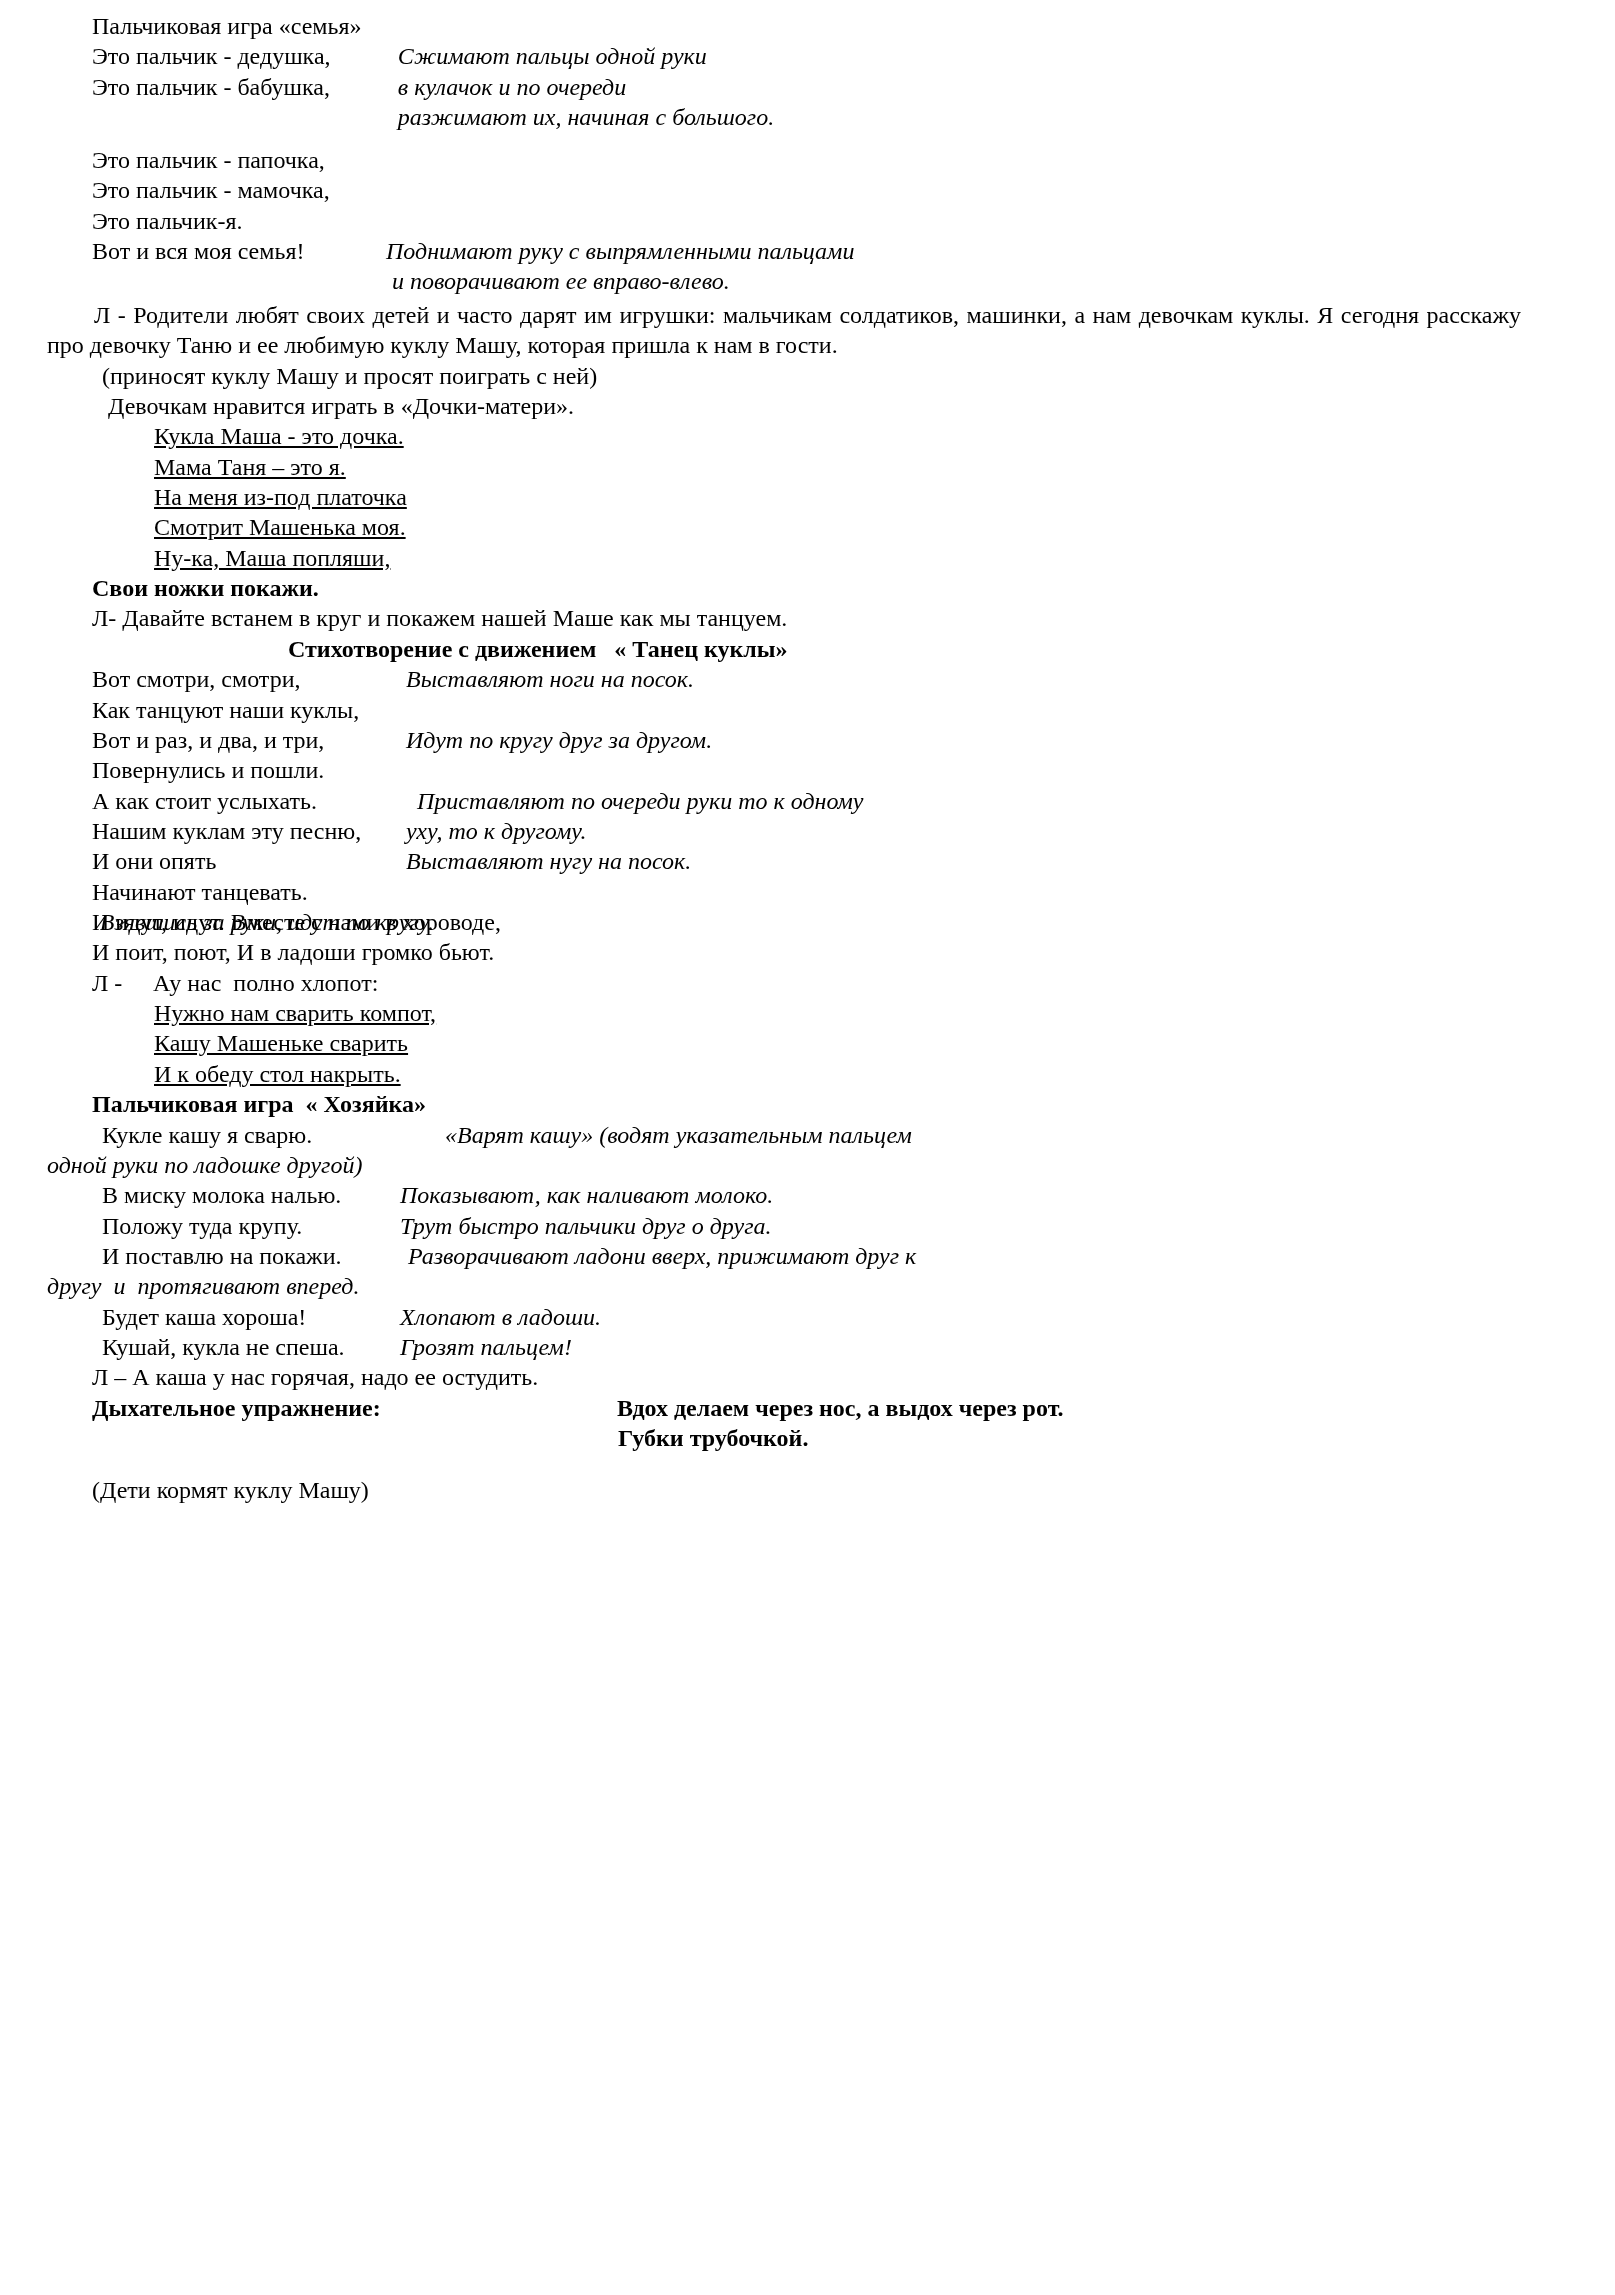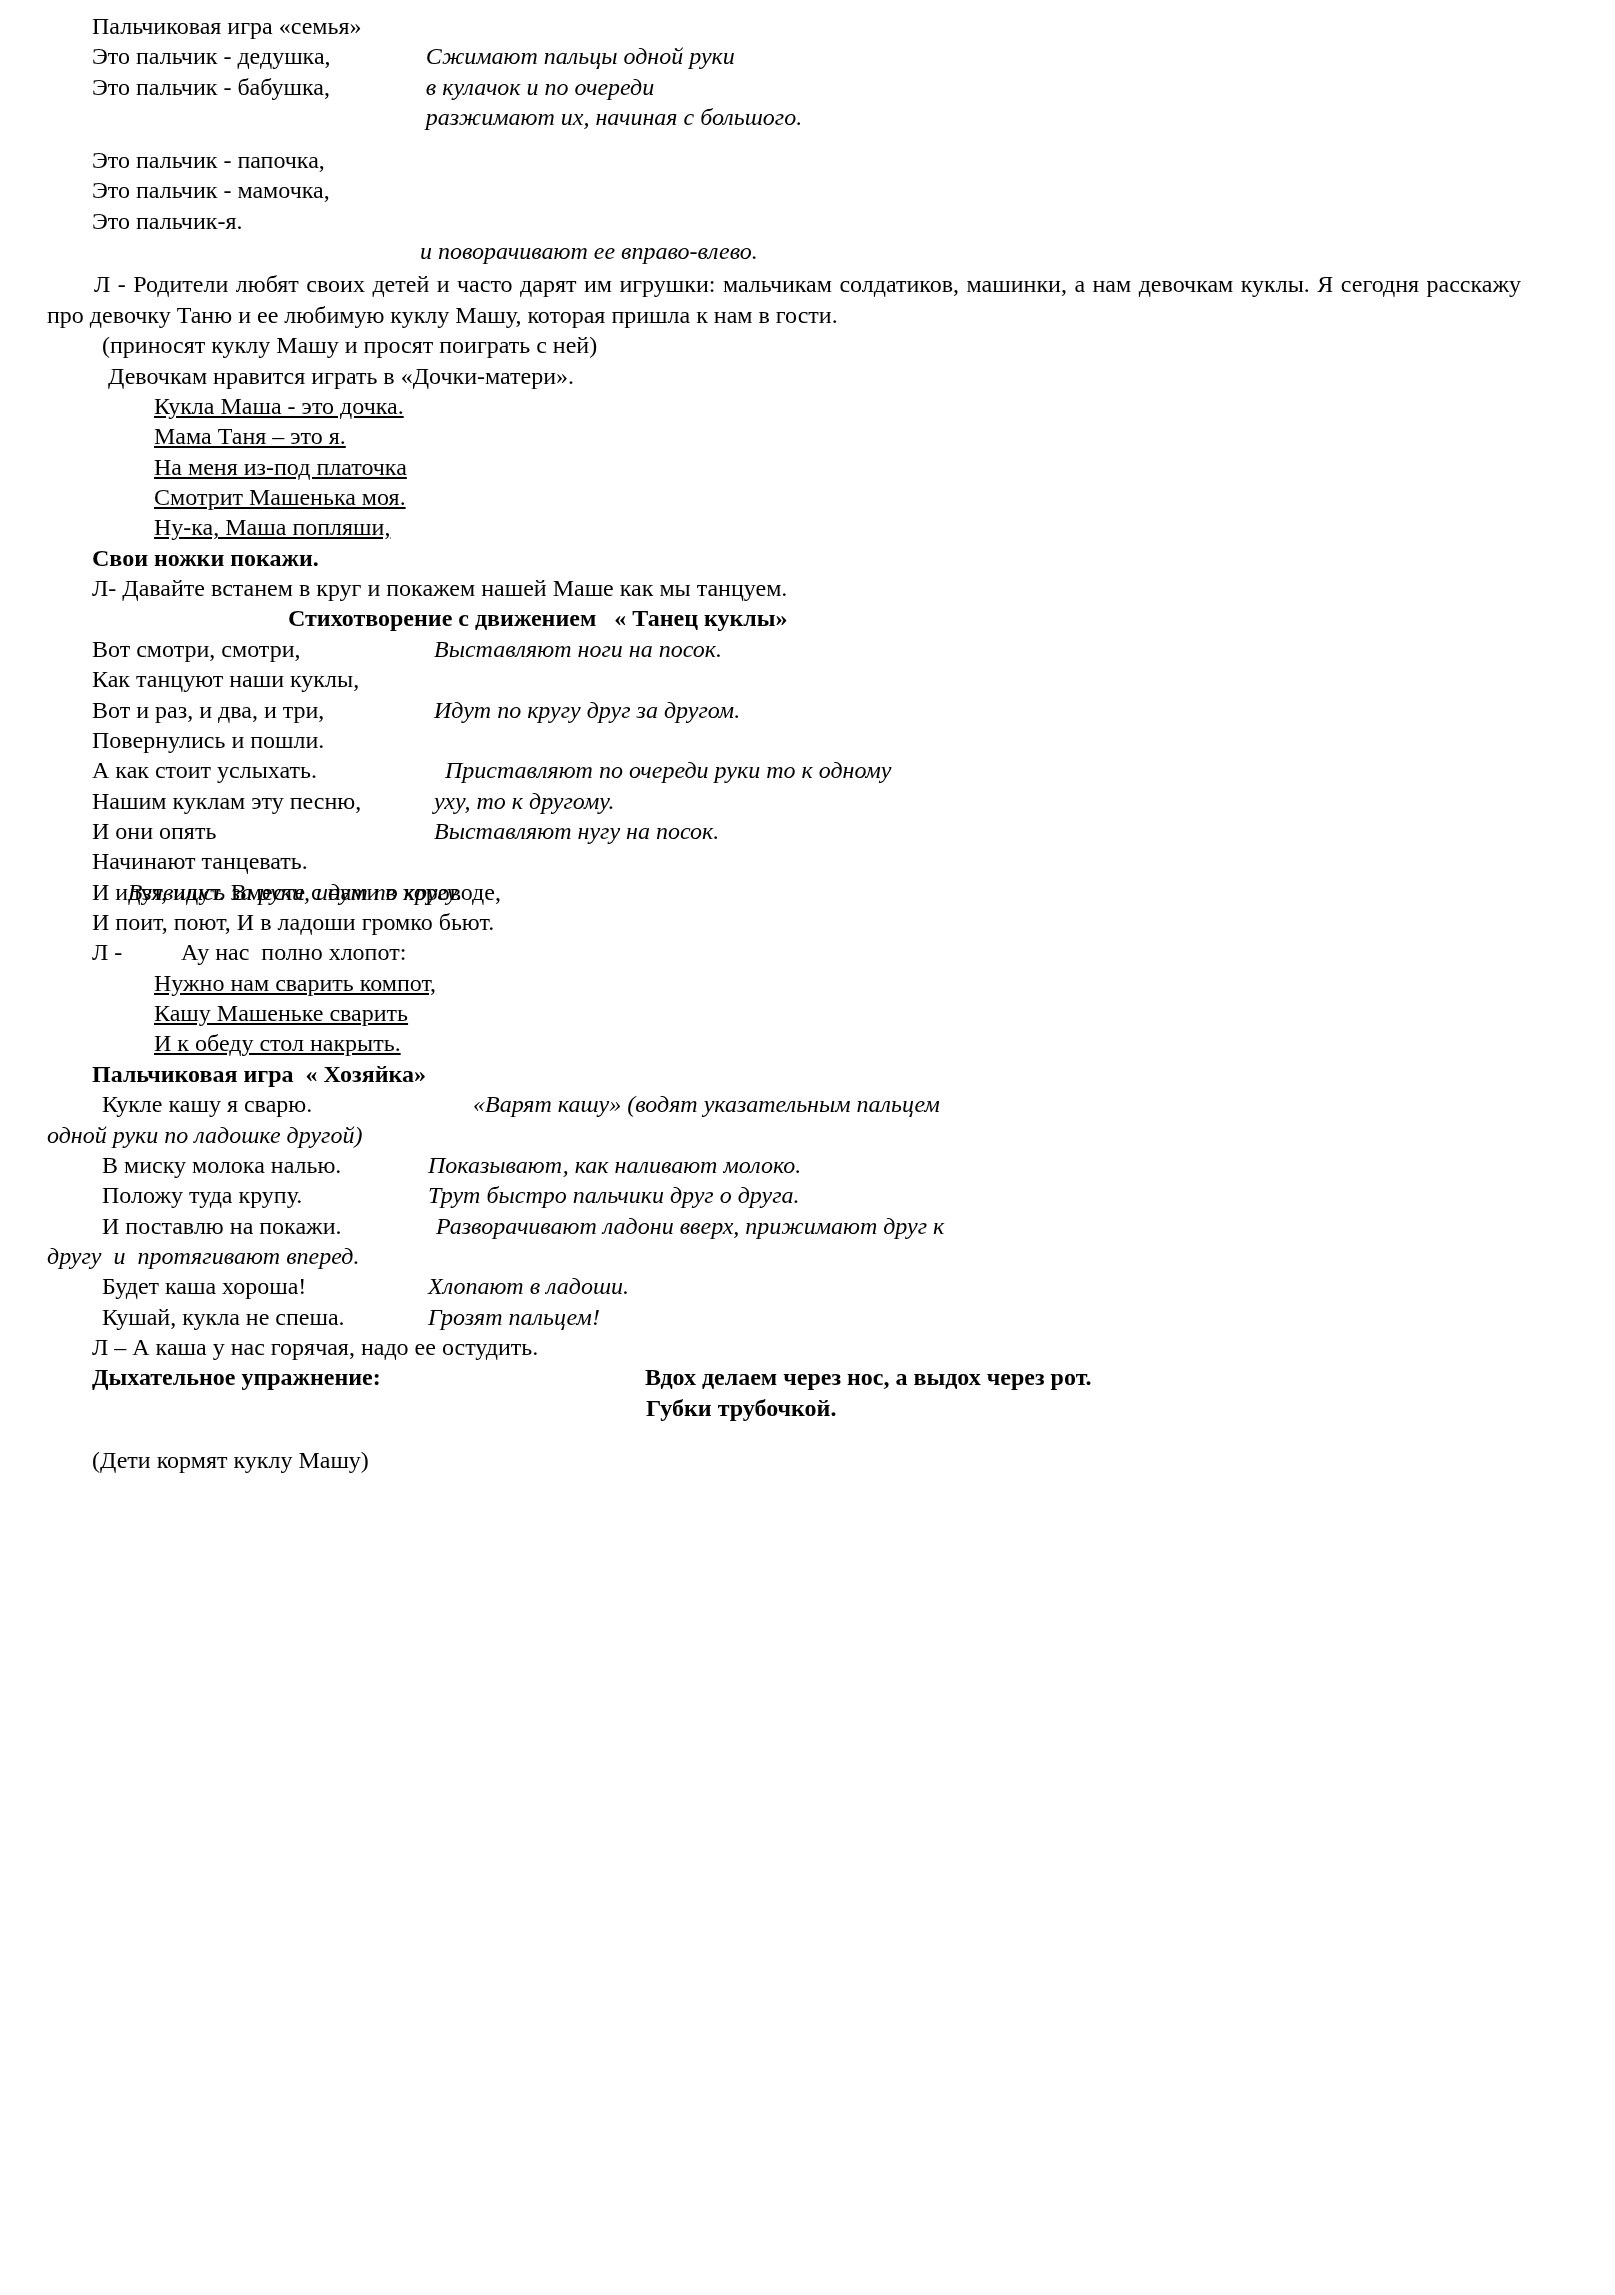--- a/index.html
+++ b/index.html
@@ -21,21 +21,20 @@
     padding: 11px 47px 0 47px;
     font-size: 24px;
     line-height: 1.265;
   }
 
   
   .row {
     display: flex;
     align-items: flex-end;
     white-space: pre;
-    gap: 28px;
   }
   .col-left {
     flex: 0 0 auto;
     white-space: pre;
   }
   .col-right {
     flex: 0 0 auto;
     font-style: italic;
     white-space: pre;
   }
@@ -92,20 +91,24 @@
       <span class="col-left ind-1" style="width:298px"></span>
       <span class="col-right" style="margin-left:7.8px">разжимают их, начиная с большого.</span>
     </div>
 
     <div class="gap-sm"></div>
 
     <div class="line ind-1">Это пальчик - папочка,</div>
     <div class="line ind-1">Это пальчик - мамочка,</div>
     <div class="line ind-1">Это пальчик-я.</div>
 
+    <div class="row">
+      <span class="col-left ind-1" style="width:294px">Вот и вся моя семья!</span>
+      <span class="col-right">Поднимают руку с выпрямленными пальцами</span>
+    </div>
 
     <div class="row">
       <span class="col-left" style="width:345px"></span>
       <span class="col-right">и поворачивают ее вправо-влево.</span>
     </div>
   </div>
 
   <div class="block" style="margin-top:3.1px">
 
     <p class="para-just last-line-natural" style="width:1474px">Л - Родители любят своих детей и часто дарят им игрушки: мальчикам солдатиков, машинки, а нам девочкам куклы. Я сегодня расскажу про девочку Таню и ее любимую куклу Машу, которая пришла к нам в гости.</p>

